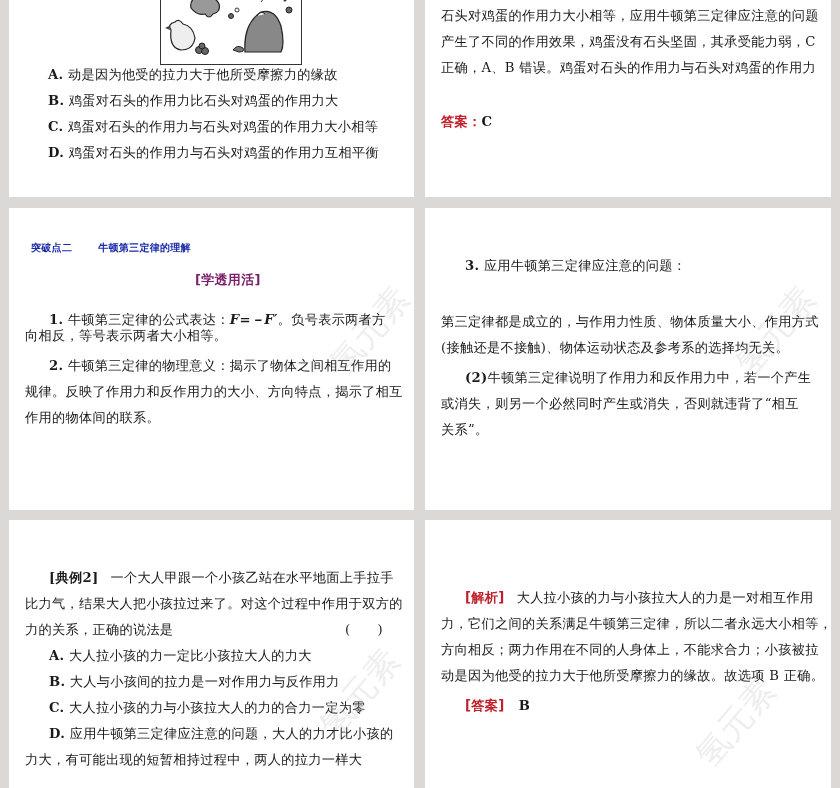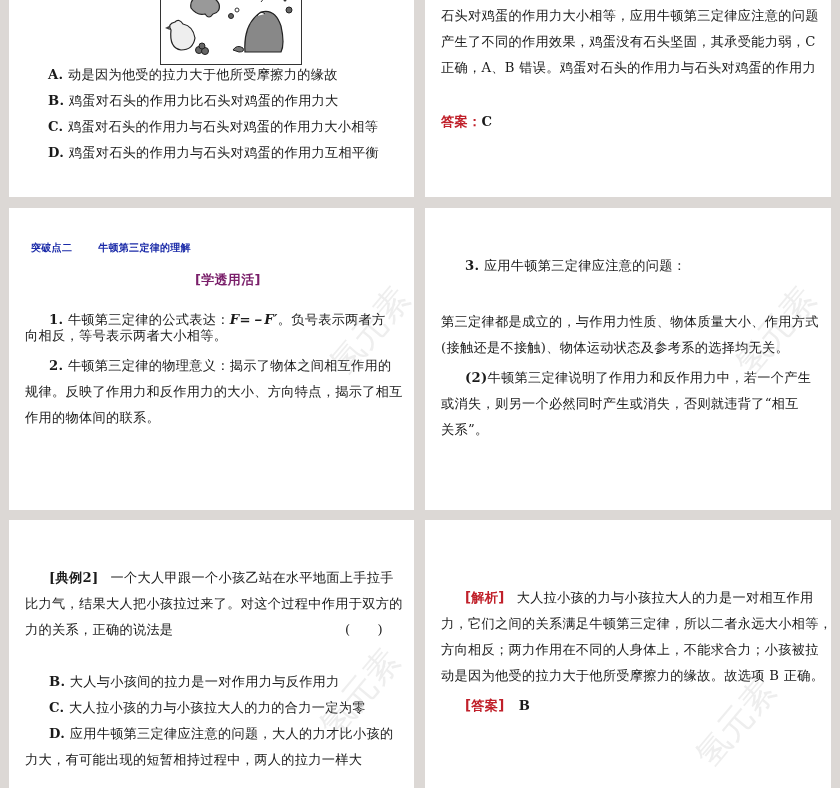--- a/index.html
+++ b/index.html
@@ -123,20 +123,24 @@
 
 <div class="panel" id="p5">
   <div class="line" style="left:40px;top:50px;">
     <span class="bold">[典例2]</span><span style="display:inline-block;width:12px;"></span><span>一个大人甲跟一个小孩乙站在水平地面上手拉手</span>
   </div>
   <div class="line" style="left:16px;top:76px;">比力气，结果大人把小孩拉过来了。对这个过程中作用于双方的</div>
   <div class="line" style="left:16px;top:102px;">
     <span>力的关系，正确的说法是</span>
   </div>
   <div class="line" style="left:336px;top:102px;">(　　)</div>
+  <div class="line" style="left:40px;top:128px;">
+    <span class="bold">A.</span>
+    <span>大人拉小孩的力一定比小孩拉大人的力大</span>
+  </div>
   <div class="line" style="left:40px;top:154px;">
     <span class="bold">B.</span>
     <span>大人与小孩间的拉力是一对作用力与反作用力</span>
   </div>
   <div class="line" style="left:40px;top:180px;">
     <span class="bold">C.</span>
     <span>大人拉小孩的力与小孩拉大人的力的合力一定为零</span>
   </div>
   <div class="line" style="left:40px;top:206px;">
     <span class="bold">D.</span>

